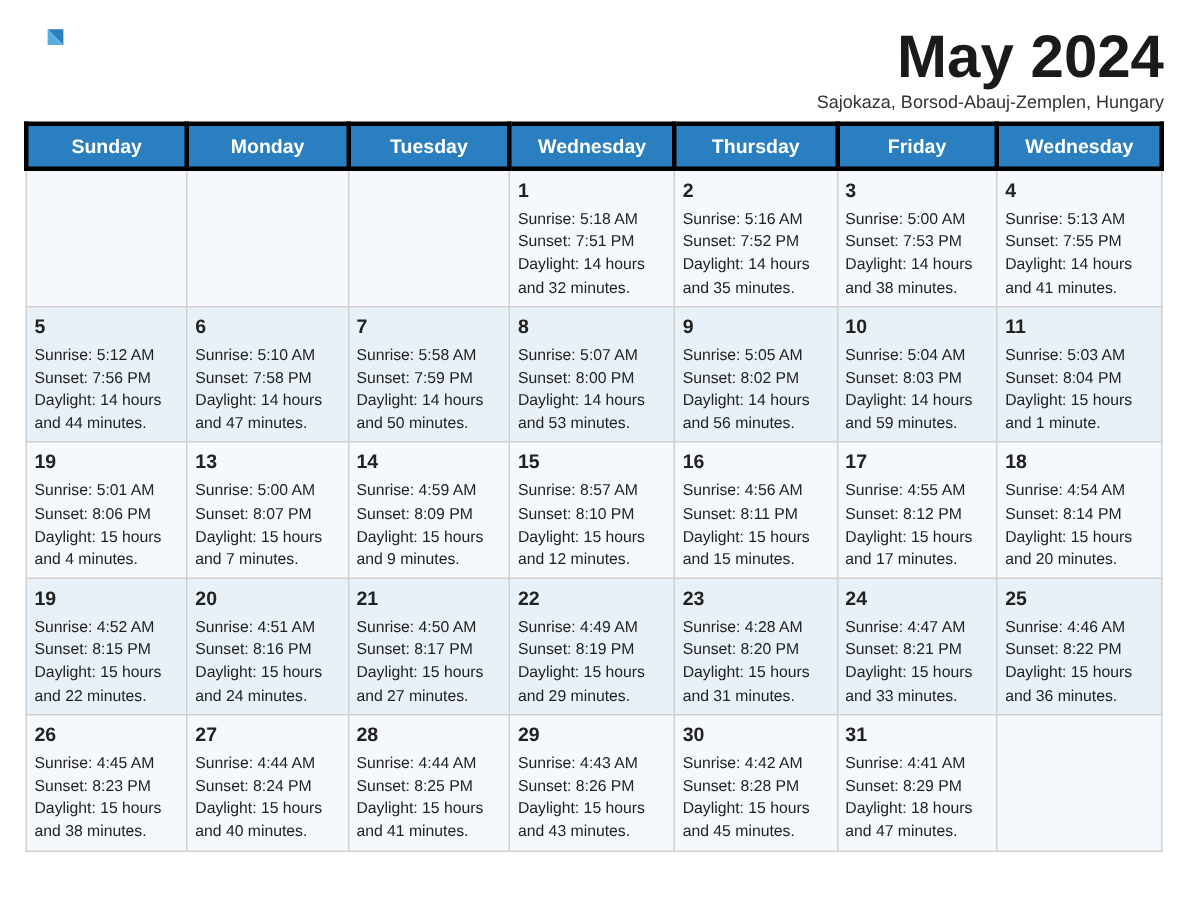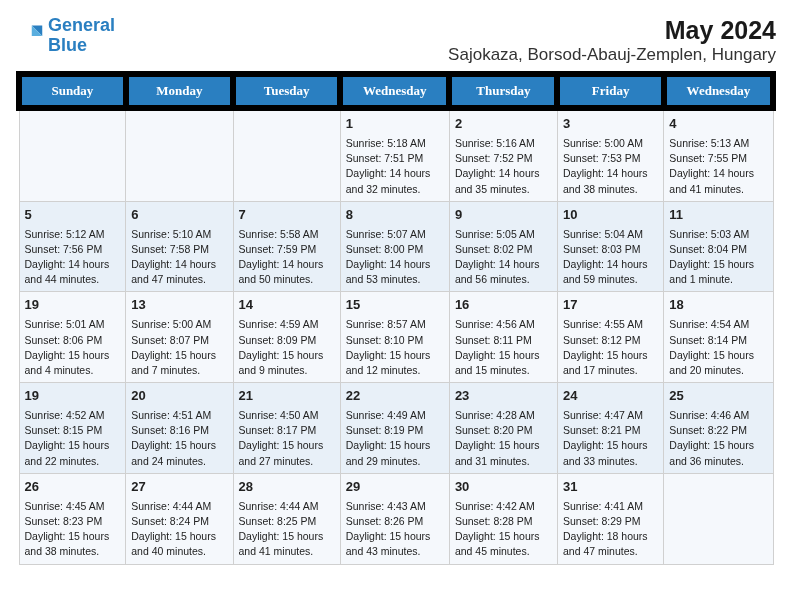--- a/index.html
+++ b/index.html
@@ -34,43 +34,42 @@
       color: #2a7fc1;
     }
     .logo-icon {
       width: 28px;
       height: 28px;
     }
     .title-block {
       text-align: right;
     }
     .main-title {
-      font-size: 25px;
+      font-size: 40px;
       font-weight: bold;
       color: #1a1a1a;
     }
     .subtitle {
-      font-size: 17px;
+      font-size: 12px;
       color: #333;
       font-weight: normal;
     }
     table {
       width: 100%;
       border-collapse: collapse;
       font-size: 11px;
     }
     thead th {
       background-color: #2a7fc1;
       color: #fff;
       font-weight: bold;
       text-align: center;
       padding: 6px 4px;
       font-size: 13px;
-      border: 6px solid #000000;
-      font-family: Liberation Serif, serif;
+      border: 3px solid #000000;
     }
     td {
       vertical-align: top;
       padding: 4px 5px;
       border: 1px solid #d0d0d0;
       width: 113px;
       min-height: 80px;
       font-size: 10.5px;
       color: #222;
       line-height: 1.45;
@@ -95,24 +94,20 @@
 <body>
 
 <div class="page">
   <div class="header">
     <div class="logo">
       <svg class="logo-icon" viewBox="0 0 32 32">
         <rect x="0" y="0" width="32" height="32" fill="white"></rect>
         <polygon points="18,4 30,4 30,16" fill="#2a7fc1"></polygon>
         <polygon points="18,4 30,16 18,16" fill="#5aaedf"></polygon>
       </svg>
-      <div class="logo-text">
-        <div><span>General</span></div>
-        <div><span style="color:#2a7fc1">Blue</span></div>
-      </div>
     </div>
     <div class="title-block">
       <div class="main-title">May 2024</div>
       <div class="subtitle">Sajokaza, Borsod-Abauj-Zemplen, Hungary</div>
     </div>
   </div>
 
   <table>
     <thead>
       <tr>

